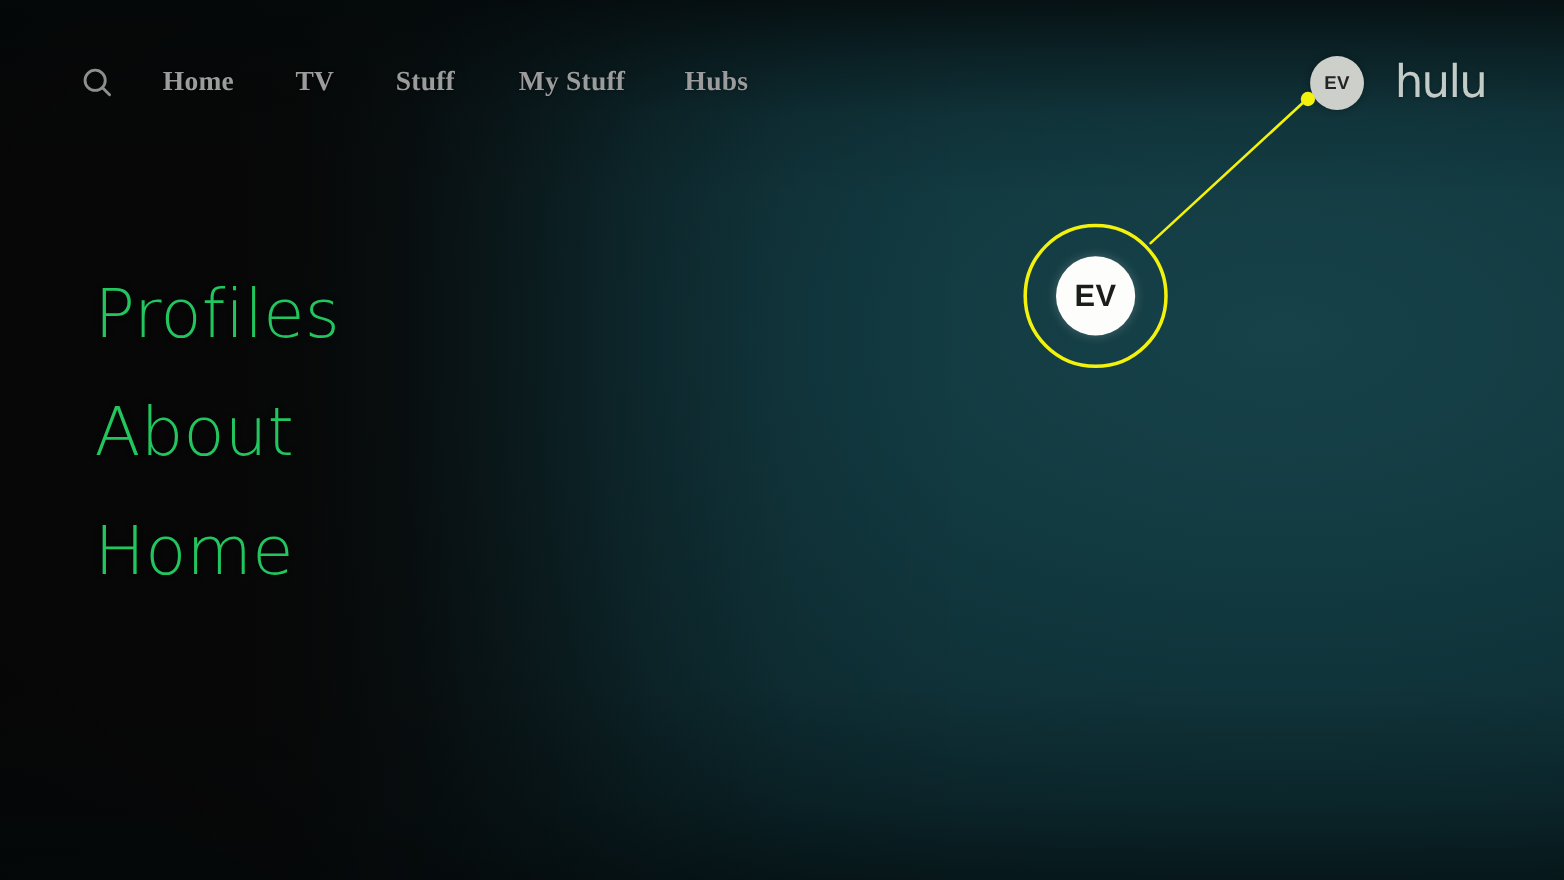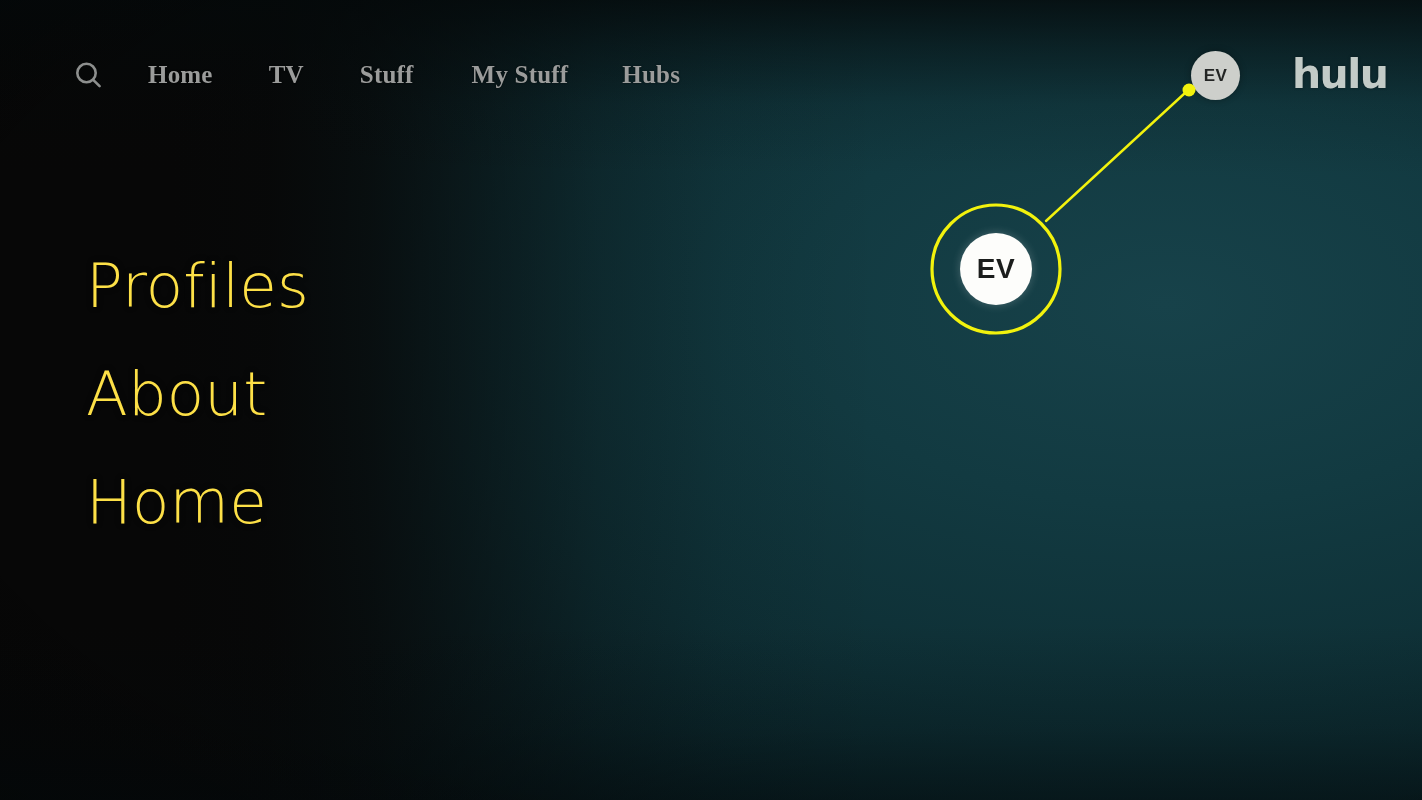--- a/index.html
+++ b/index.html
@@ -116,37 +116,36 @@
     font-weight: bold;
     letter-spacing: 0.3px;
     box-shadow: 0 0 7px rgba(0,0,0,0.30);
   }
   .hulu-logo {
     position: absolute;
     left: 1268px;
     top: 50px;
     color: #c3cbc7;
     font-size: 41px;
-    font-weight: bold;
+    font-weight: normal;
     letter-spacing: -1.6px;
     line-height: 49px;
     font-family: "DejaVu Sans", sans-serif;
     text-shadow: 0 0 3px rgba(0,0,0,0.35);
-    margin-left: 24px;
   }
 
   
   .menu {
     position: absolute;
     left: 86px;
     top: 232px;
     width: 520px;
   }
   .menu-item {
-    color: #fde047;
+    color: #22c55e;
     font-size: 61px;
     font-weight: 300;
     line-height: 108px;
     letter-spacing: 0.2px;
     white-space: nowrap;
     text-shadow: 0 0 6px rgba(0,0,0,0.45);
     font-family: "DejaVu Sans", sans-serif;
   }
 
   

